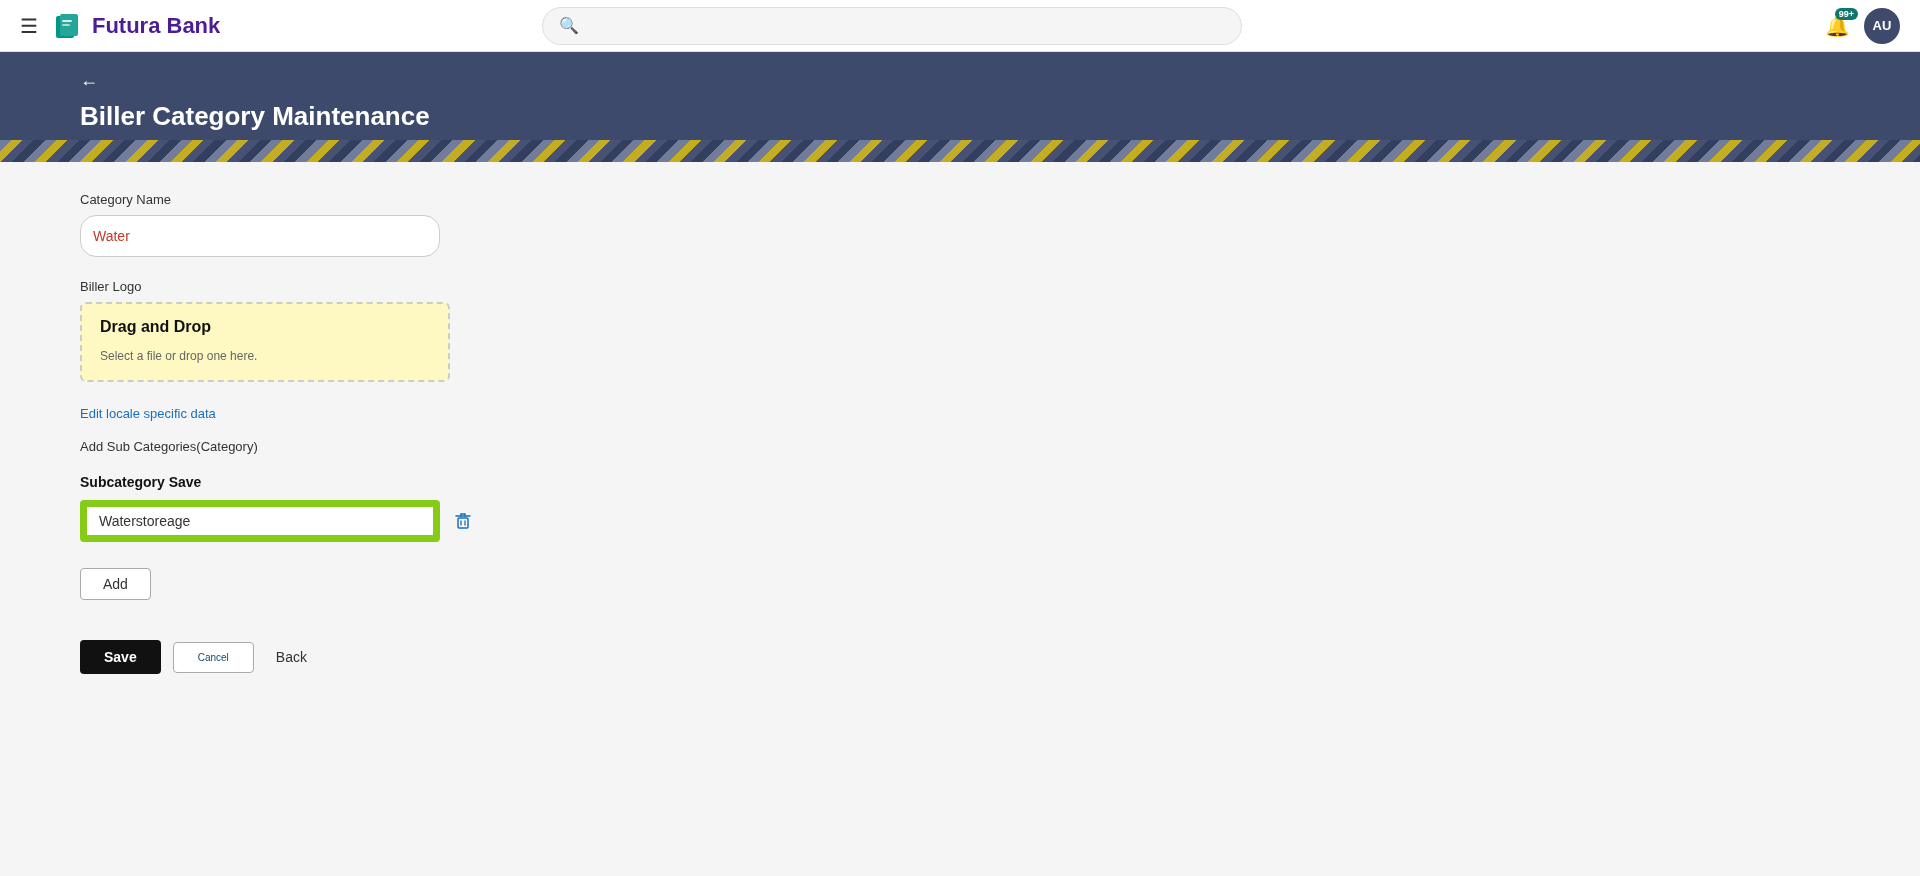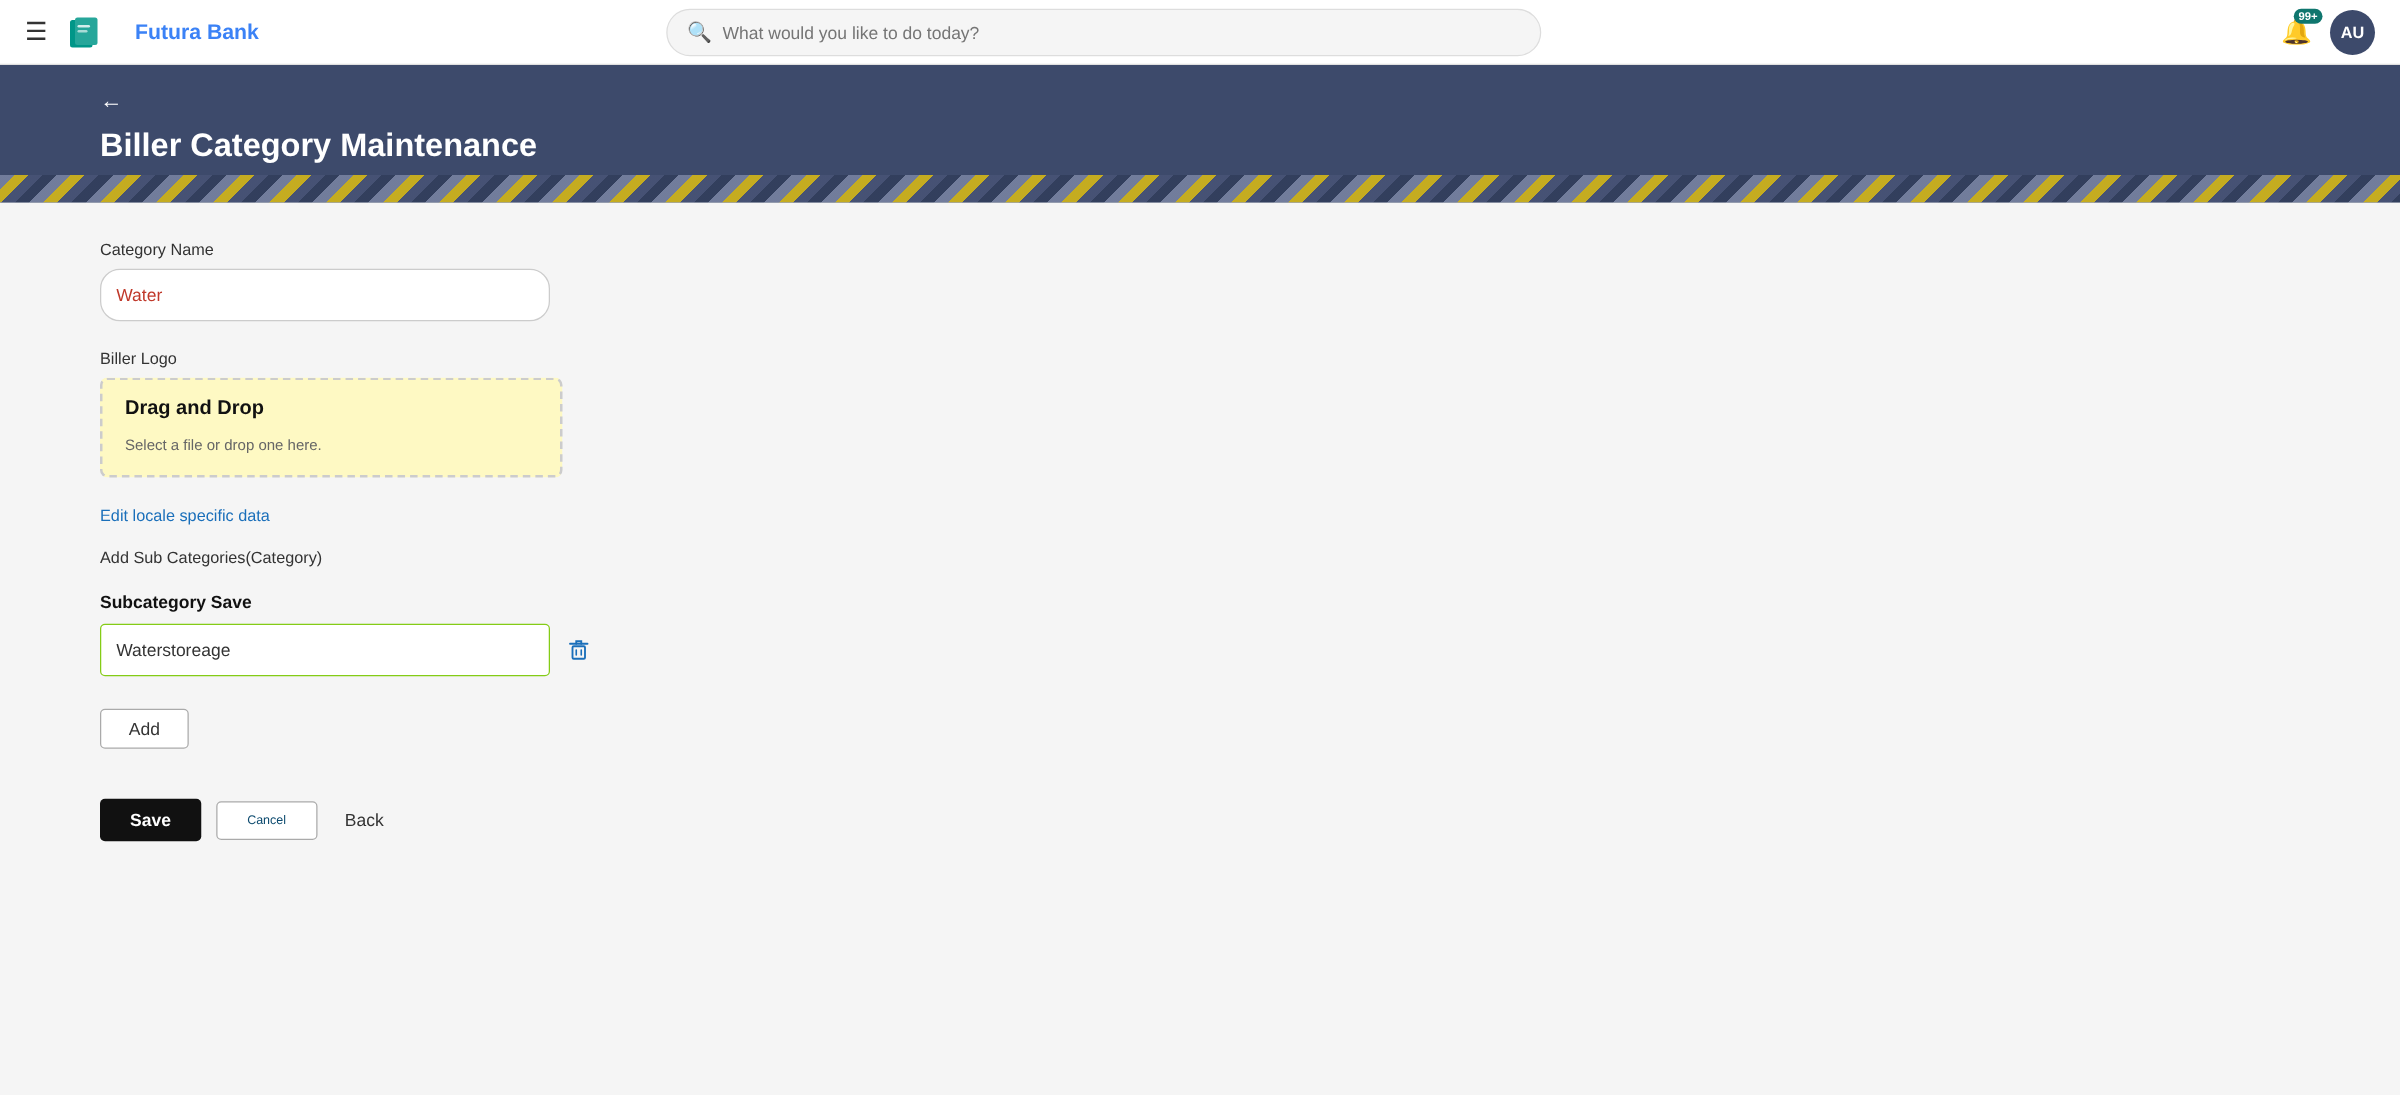--- a/index.html
+++ b/index.html
@@ -26,24 +26,23 @@
       display: flex;
       align-items: center;
       gap: 8px;
       margin-right: 30px;
     }
     .nav-logo-icon {
       width: 32px;
       height: 32px;
     }
     .nav-logo-text {
-      font-size: 17px;
+      font-size: 22px;
       font-weight: 600;
-      color: #3b82f6;
-      margin-left: 16px;
+      color: #4c1d95;
     }
     .nav-search {
       flex: 1;
       max-width: 700px;
       margin: 0 auto;
       display: flex;
       align-items: center;
       background: #f5f5f5;
       border: 1px solid #ddd;
       border-radius: 22px;
@@ -214,21 +213,21 @@
     
     .subcategory-row {
       display: flex;
       align-items: center;
       gap: 12px;
       margin-bottom: 18px;
     }
     .subcategory-input {
       width: 360px;
       height: 42px;
-      border: 1px solid #84cc16;
+      border: 7px solid #84cc16;
       border-radius: 4px;
       padding: 0 12px;
       font-size: 14px;
       color: #333;
       outline: none;
     }
     .delete-icon {
       cursor: pointer;
       color: #1a6fba;
       font-size: 20px;
@@ -296,21 +295,20 @@
       <rect x="4" y="6" width="18" height="22" rx="2" fill="#009688"></rect>
       <rect x="8" y="4" width="18" height="22" rx="2" fill="#26a69a"></rect>
       <rect x="10" y="10" width="10" height="2" rx="1" fill="#fff" opacity="0.8"></rect>
       <rect x="10" y="14" width="8" height="2" rx="1" fill="#fff" opacity="0.6"></rect>
     </svg>
     <span class="nav-logo-text">Futura Bank</span>
   </div>
 
   <div class="nav-search">
     <span class="nav-search-icon">🔍</span>
-    <input type="text" placeholder="What would you like to do today?" style="">
   </div>
 
   <div class="nav-actions">
     <div class="nav-bell">
       🔔
       <span class="nav-bell-badge">99+</span>
     </div>
     <div class="nav-avatar">AU</div>
   </div>
 </nav>

